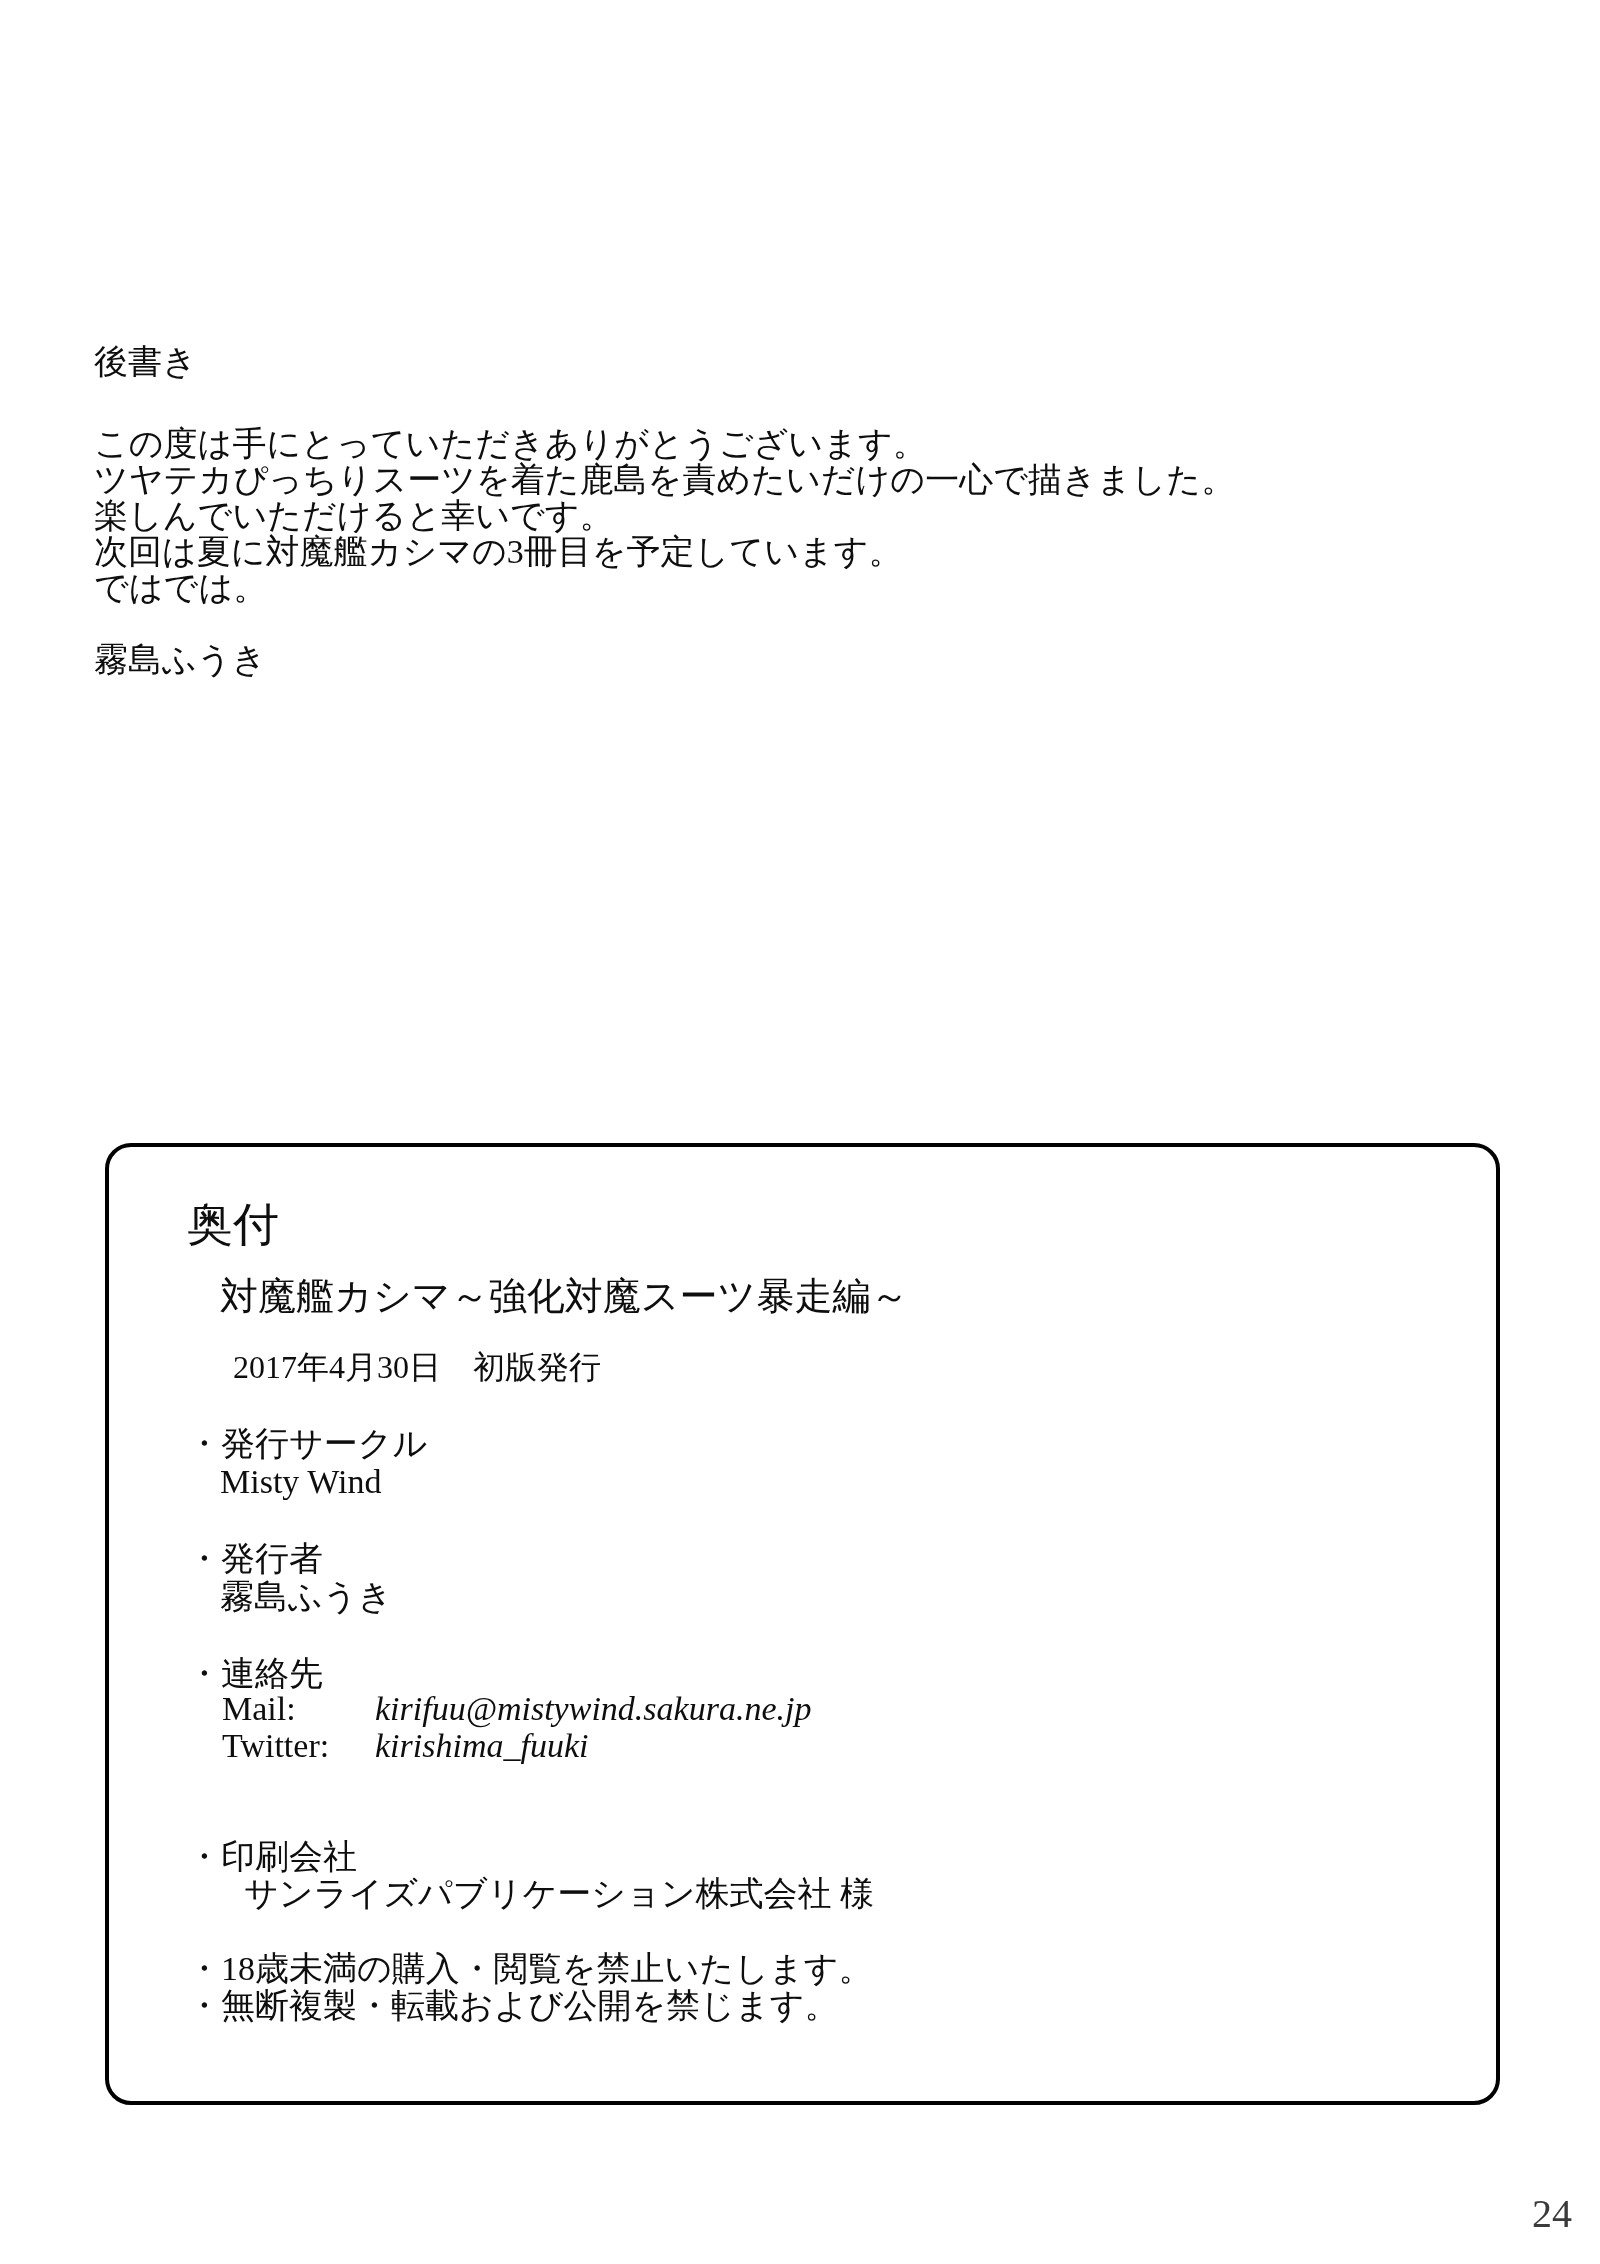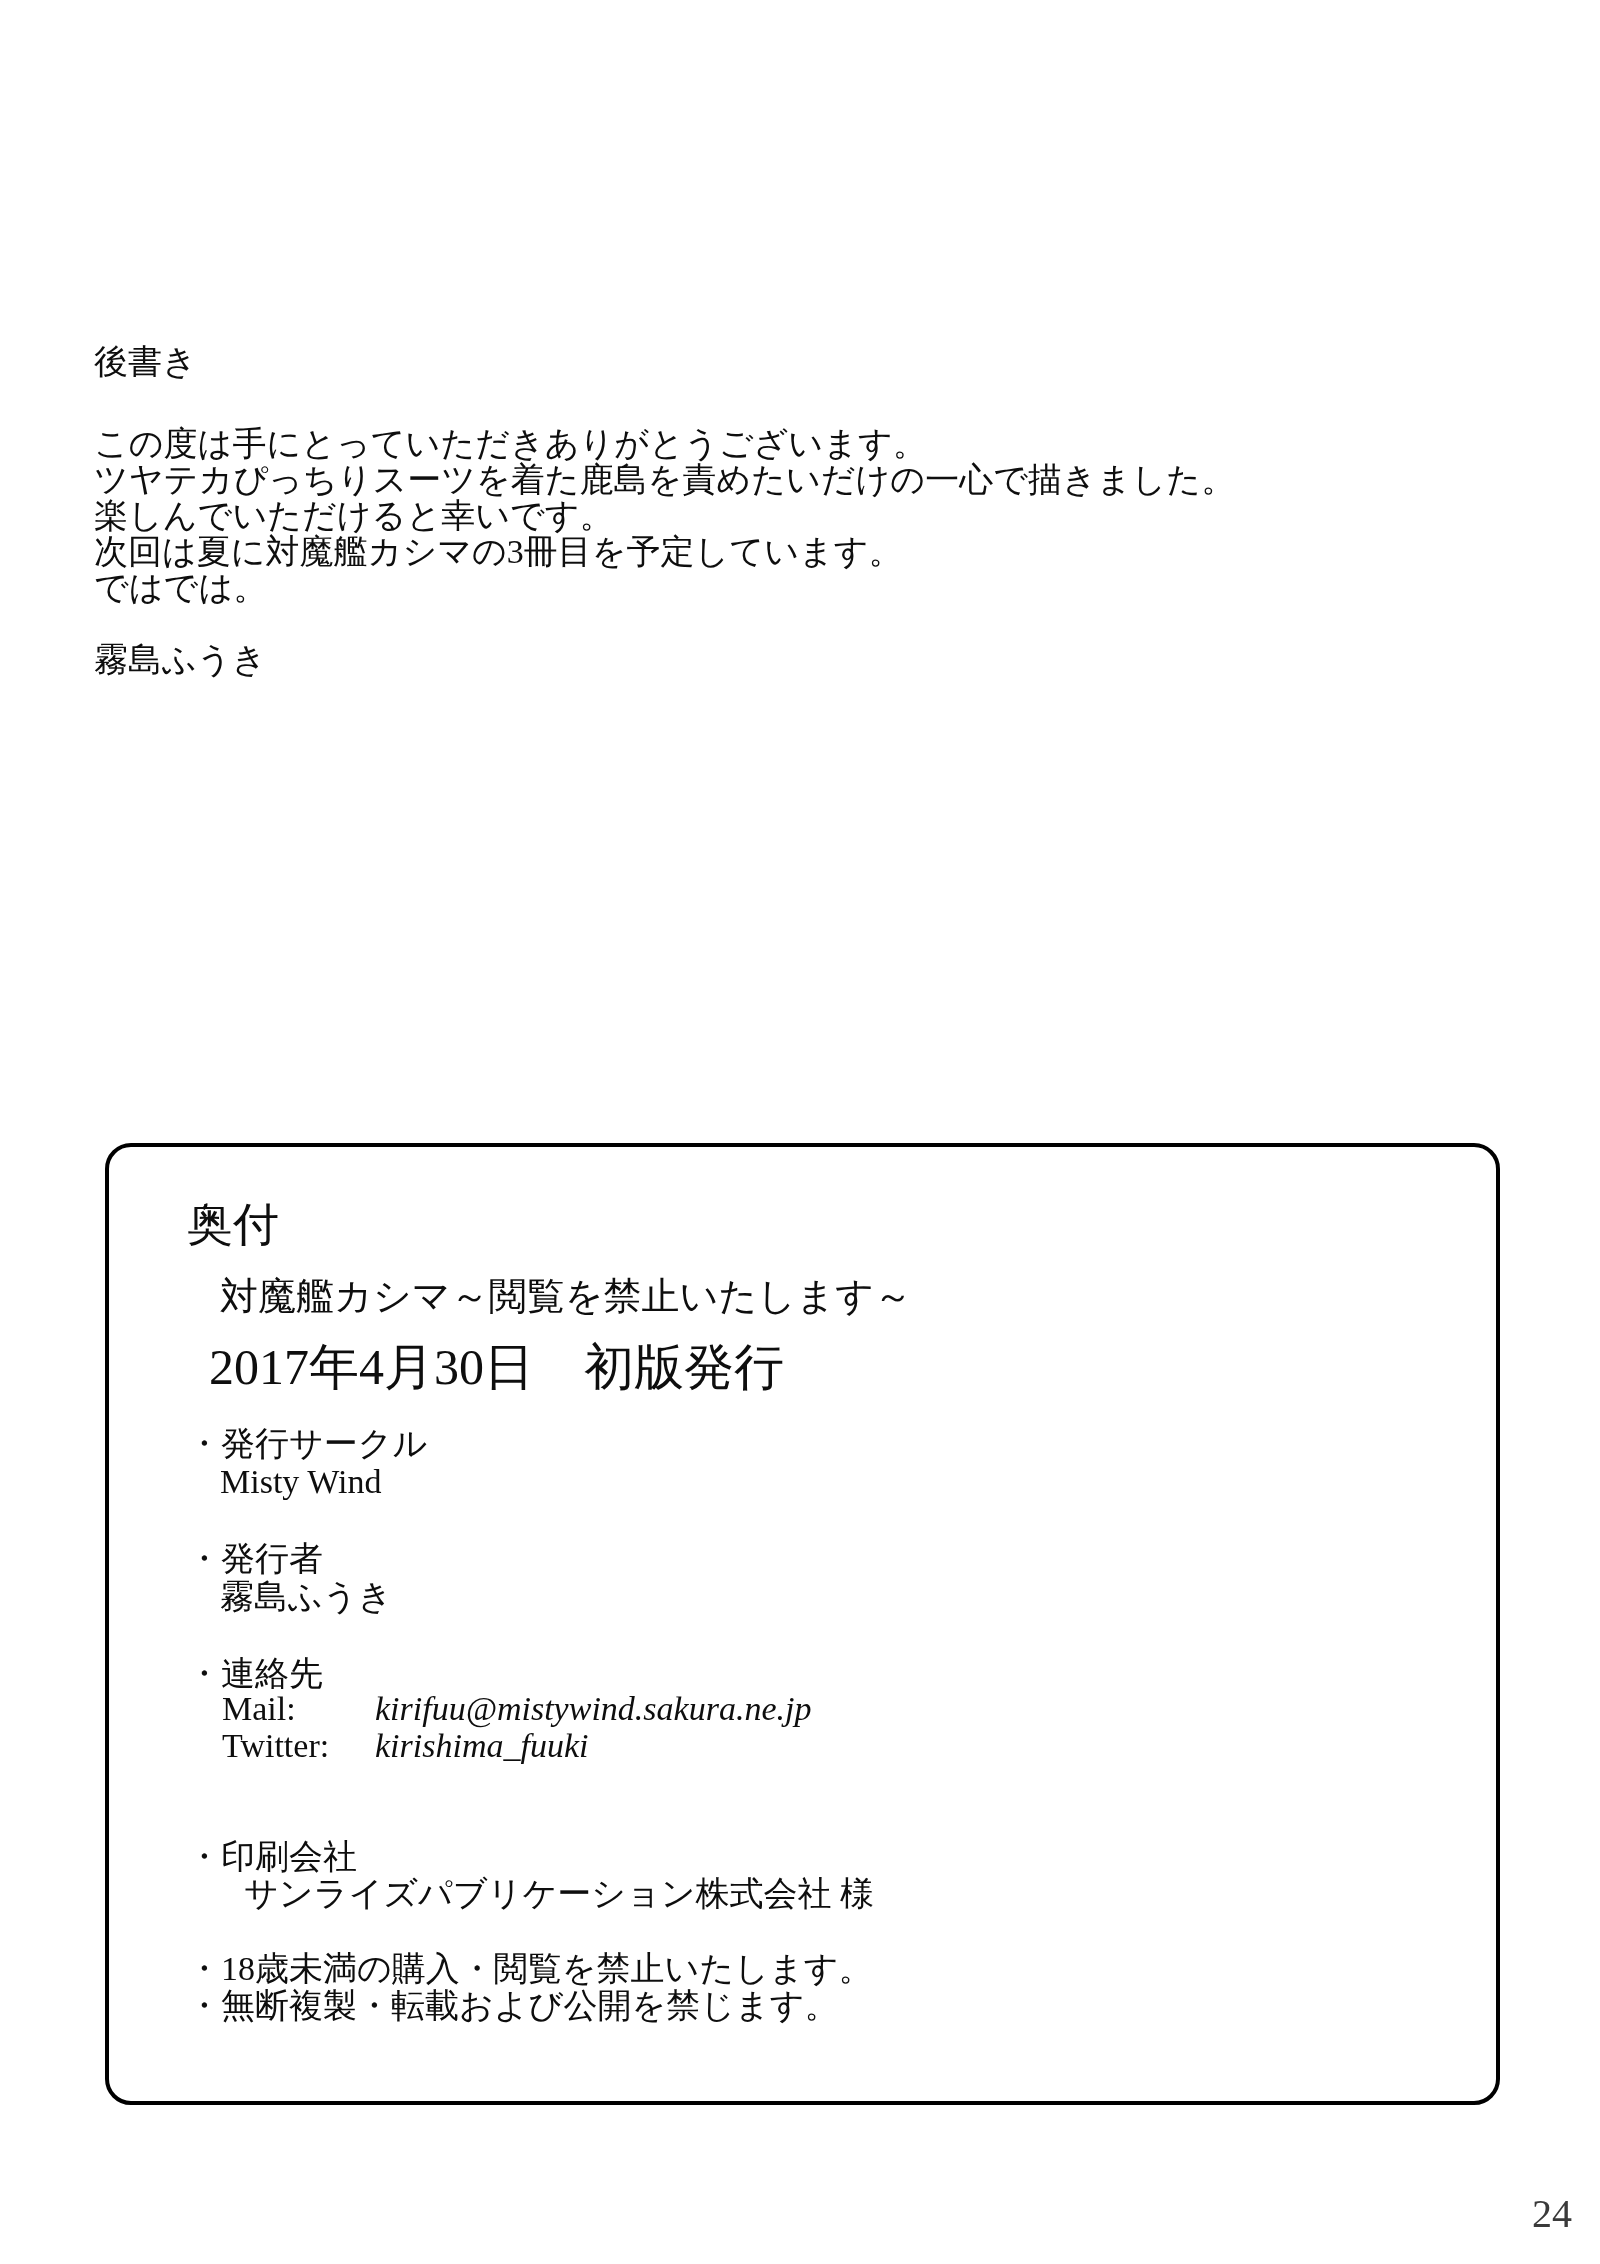--- a/index.html
+++ b/index.html
@@ -30,21 +30,21 @@
     position: absolute;
     left: 105px; top: 1143px;
     width: 1395px; height: 962px;
     border: 4px solid #000;
     border-radius: 26px;
     box-sizing: border-box;
     background: #fff;
   }
   .c-heading    { left: 78px;  top: 52px;  font-size: 46px; line-height: 52px; }
   .c-booktitle  { left: 111px; top: 128px; font-size: 38px; line-height: 42px; }
-  .c-edition    { left: 100px; top: 199px; font-size: 50px; line-height: 42px; }
+  .c-edition    { left: 124px; top: 199px; font-size: 32px; line-height: 42px; }
 
   .c-bullet     { left: 78px;  font-size: 34px; line-height: 36px; }
   .c-sub        { left: 111px; font-size: 34px; line-height: 36px; }
 
   .c-circle-label    { top: 279px; }
   .c-circle-value    { top: 317px; }
   .c-pub-label       { top: 394px; text-align: center; }
   .c-pub-value       { top: 432px; }
   .c-contact-label   { top: 509px; }
   .c-row             { position: absolute; left: 0; width: 100%; height: 36px;
@@ -80,21 +80,21 @@
     <div class="abs aw-line aw-l0">この度は手にとっていただきありがとうございます。</div>
     <div class="abs aw-line aw-l1">ツヤテカぴっちりスーツを着た鹿島を責めたいだけの一心で描きました。</div>
     <div class="abs aw-line aw-l2">楽しんでいただけると幸いです。</div>
     <div class="abs aw-line aw-l3">次回は夏に対魔艦カシマの3冊目を予定しています。</div>
     <div class="abs aw-line aw-l4">ではでは。</div>
     <div class="abs aw-sign">霧島ふうき</div>
   </div>
 
   <div class="colophon-box">
     <div class="abs c-heading">奥付</div>
-    <div class="abs c-booktitle">対魔艦カシマ～閲覧を禁止いたします～</div>
+    <div class="abs c-booktitle">対魔艦カシマ～強化対魔スーツ暴走編～</div>
     <div class="abs c-edition">2017年4月30日　初版発行</div>
 
     <div class="abs c-bullet c-circle-label">
       <span class="bdot">・</span><span>発行サークル</span>
     </div>
     <div class="abs c-sub c-circle-value">Misty Wind</div>
 
     <div class="abs c-bullet c-pub-label">
       <span class="bdot">・</span><span>発行者</span>
     </div>

